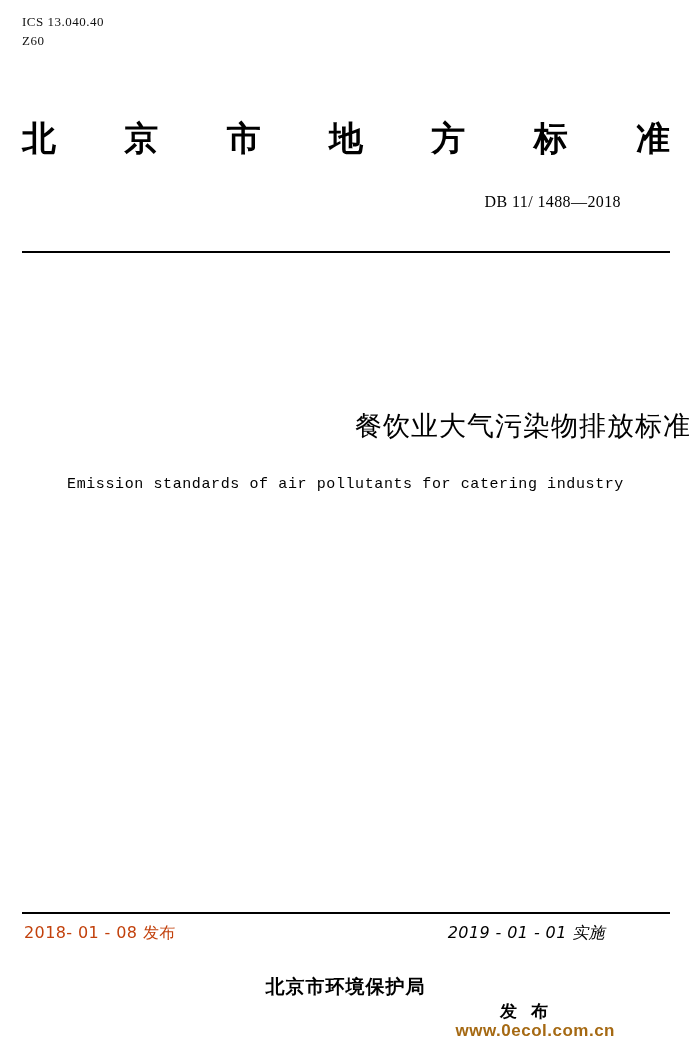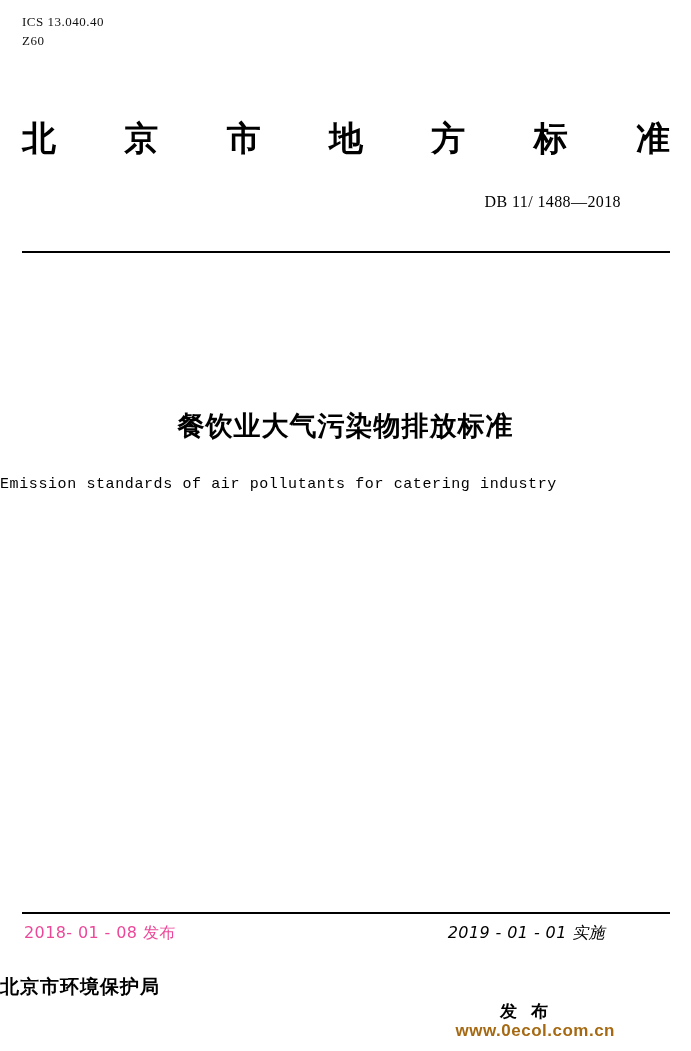--- a/index.html
+++ b/index.html
@@ -82,34 +82,34 @@
     height: 2px;
     background: #000;
   }
 
   
   .main-title {
     position: absolute;
     left: 0;
     top: 408px;
     width: 691px;
-    text-align: center;
-    font-family: "DejaVu Sans", sans-serif;
-    font-weight: bold;
+    text-align: right;
+    font-family: "DejaVu Sans", sans-serif;
+    font-weight: normal;
     font-size: 27px;
     letter-spacing: 1px;
     color: #000;
   }
 
   .sub-title {
     position: absolute;
     left: 0;
     top: 476px;
     width: 691px;
-    text-align: left;
+    text-align: center;
     font-family: "Liberation Mono", monospace;
     font-size: 15px;
     letter-spacing: 0.6px;
     color: #000;
   }
 
   
   .rule-bottom {
     position: absolute;
     left: 22px;
@@ -119,39 +119,40 @@
     background: #000;
   }
 
   .date-left {
     position: absolute;
     left: 24px;
     top: 923px;
     font-family: "DejaVu Sans", sans-serif;
     font-size: 16px;
     letter-spacing: 0.4px;
-    color: #ec4899;
+    color: #c2410c;
   }
 
   .date-right {
     position: absolute;
     right: 24px;
     top: 923px;
     font-family: "DejaVu Sans", sans-serif;
     font-size: 16px;
     letter-spacing: 0.4px;
     color: #000;
     font-style: italic;
   }
 
   .issuers {
     position: absolute;
     left: 0;
     top: 972px;
     width: 691px;
+    text-align: center;
     font-family: "DejaVu Sans", sans-serif;
     font-weight: bold;
     font-size: 19px;
     line-height: 28px;
     letter-spacing: 1px;
     color: #000;
   }
   .issuers .line2 {
     position: relative;
     display: inline-block;

